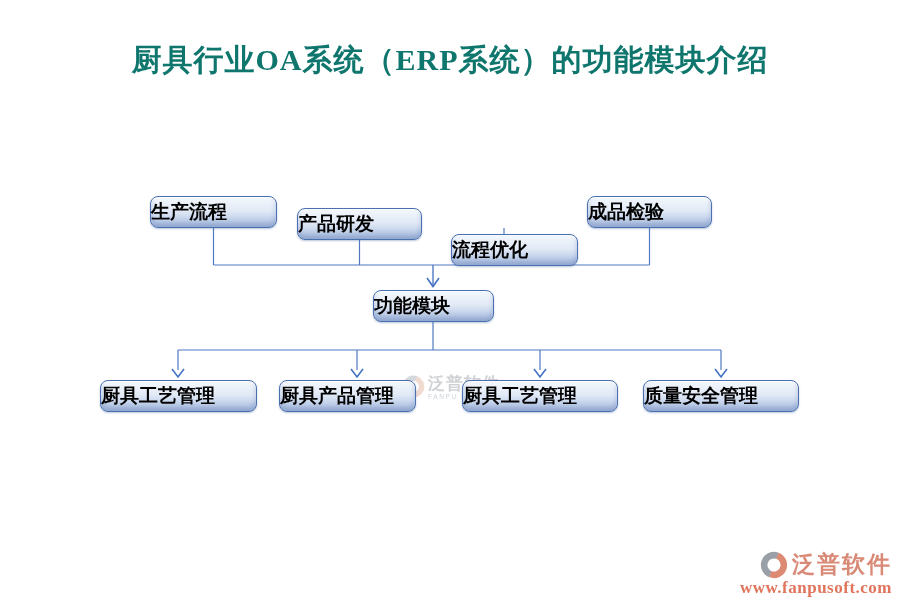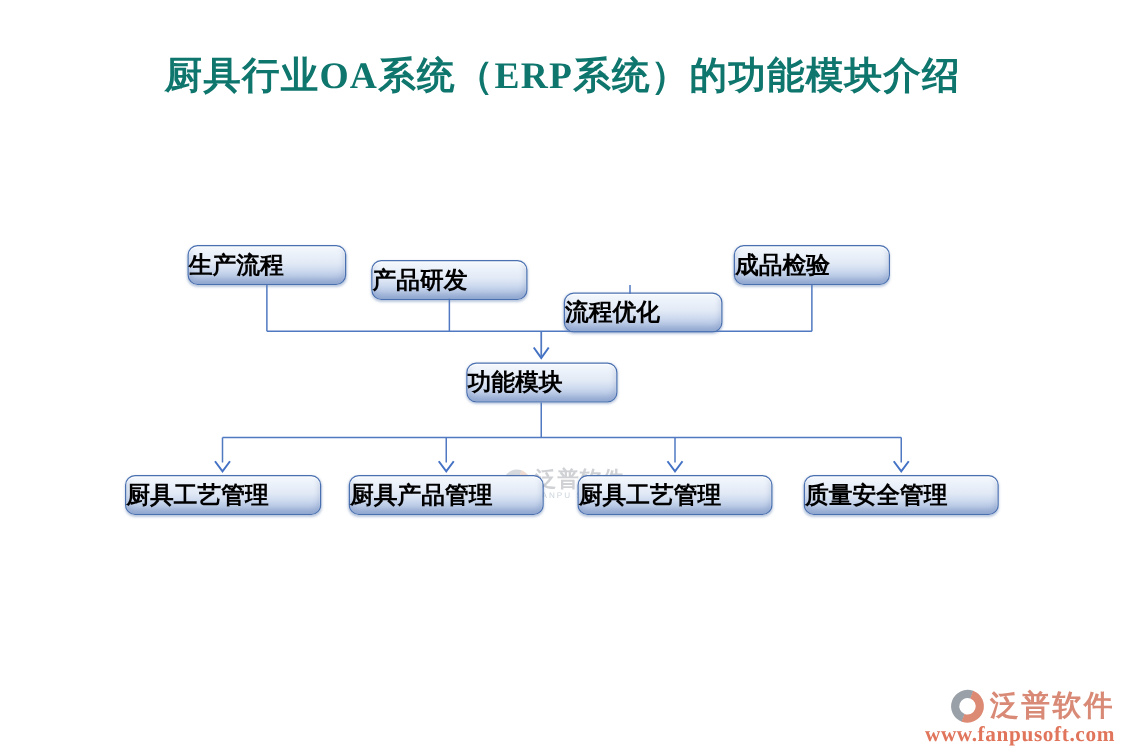--- a/index.html
+++ b/index.html
@@ -49,21 +49,21 @@
   }
   
   .n-t0 { left: 150px; top: 196px; width: 127px; }
   .n-t1 { left: 297px; top: 208px; width: 125px; }
   .n-t2 { left: 451px; top: 196px; width: 127px; margin-top: 38px; }
   .n-t3 { left: 587px; top: 196px; width: 125px; }
   
   .n-c  { left: 373px; top: 290px; width: 121px; }
   
   .n-b0 { left: 100px; top: 380px; width: 157px; }
-  .n-b1 { left: 279px; top: 380px; width: 156px; }
+  .n-b1 { left: 279px; top: 380px; width: 137px; }
   .n-b2 { left: 462px; top: 380px; width: 156px; }
   .n-b3 { left: 643px; top: 380px; width: 156px; }
 
   .watermark {
     position: absolute;
     left: 401px; top: 374px;
     z-index: 1;
     display: flex;
     align-items: flex-start;
     opacity: 0.55;

